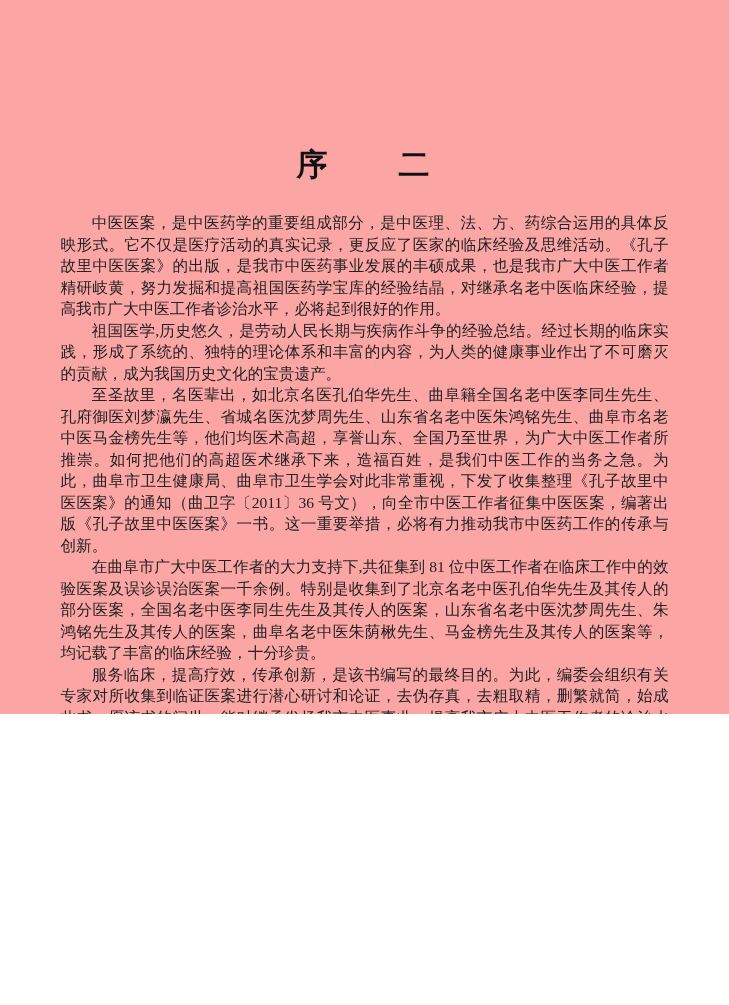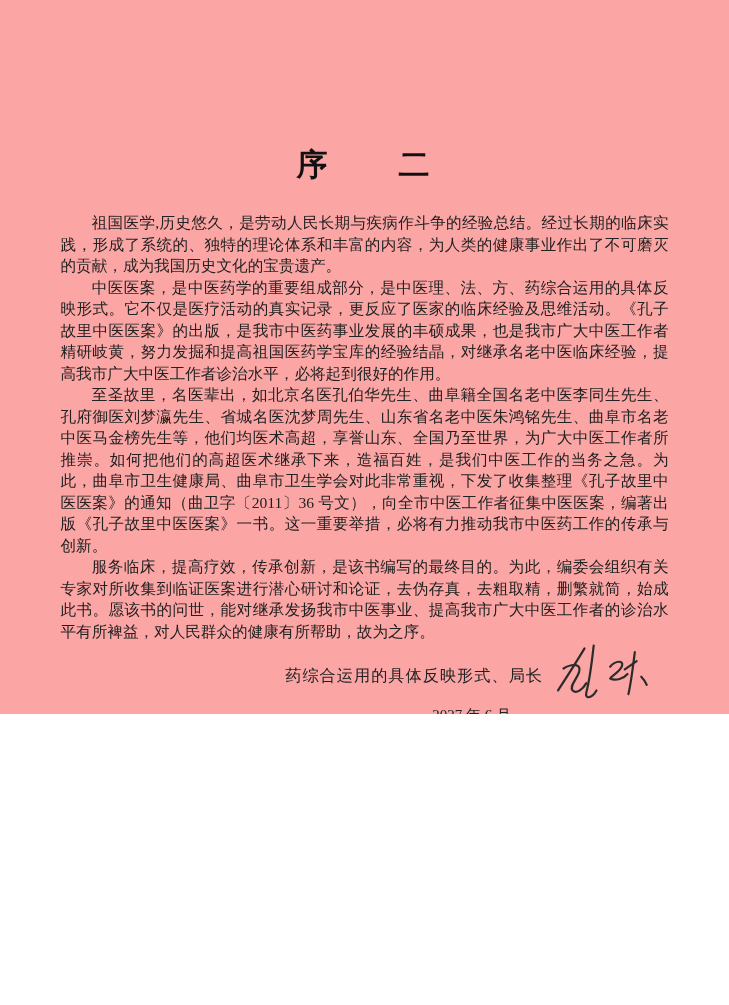--- a/index.html
+++ b/index.html
@@ -75,23 +75,24 @@
   }
 </style>
 </head>
 <body>
 
 <div class="page">
 
   <h1 class="title">序　　二</h1>
 
   <div class="body-text">
+    <p>中医医案，是中医药学的重要组成部分，是中医理、法、方、药综合运用的具体反映形式。它不仅是医疗活动的真实记录，更反应了医家的临床经验及思维活动。《孔子故里中医医案》的出版，是我市中医药事业发展的丰硕成果，也是我市广大中医工作者精研岐黄，努力发掘和提高祖国医药学宝库的经验结晶，对继承名老中医临床经验，提高我市广大中医工作者诊治水平，必将起到很好的作用。</p>
     <p>祖国医学,历史悠久，是劳动人民长期与疾病作斗争的经验总结。经过长期的临床实践，形成了系统的、独特的理论体系和丰富的内容，为人类的健康事业作出了不可磨灭的贡献，成为我国历史文化的宝贵遗产。</p>
-    <p>中医医案，是中医药学的重要组成部分，是中医理、法、方、药综合运用的具体反映形式。它不仅是医疗活动的真实记录，更反应了医家的临床经验及思维活动。《孔子故里中医医案》的出版，是我市中医药事业发展的丰硕成果，也是我市广大中医工作者精研岐黄，努力发掘和提高祖国医药学宝库的经验结晶，对继承名老中医临床经验，提高我市广大中医工作者诊治水平，必将起到很好的作用。</p>
     <p>至圣故里，名医辈出，如北京名医孔伯华先生、曲阜籍全国名老中医李同生先生、孔府御医刘梦瀛先生、省城名医沈梦周先生、山东省名老中医朱鸿铭先生、曲阜市名老中医马金榜先生等，他们均医术高超，享誉山东、全国乃至世界，为广大中医工作者所推崇。如何把他们的高超医术继承下来，造福百姓，是我们中医工作的当务之急。为此，曲阜市卫生健康局、曲阜市卫生学会对此非常重视，下发了收集整理《孔子故里中医医案》的通知（曲卫字〔2011〕36 号文），向全市中医工作者征集中医医案，编著出版《孔子故里中医医案》一书。这一重要举措，必将有力推动我市中医药工作的传承与创新。</p>
+    <p>在曲阜市广大中医工作者的大力支持下,共征集到 81 位中医工作者在临床工作中的效验医案及误诊误治医案一千余例。特别是收集到了北京名老中医孔伯华先生及其传人的部分医案，全国名老中医李同生先生及其传人的医案，山东省名老中医沈梦周先生、朱鸿铭先生及其传人的医案，曲阜名老中医朱荫楸先生、马金榜先生及其传人的医案等，均记载了丰富的临床经验，十分珍贵。</p>
     <p>服务临床，提高疗效，传承创新，是该书编写的最终目的。为此，编委会组织有关专家对所收集到临证医案进行潜心研讨和论证，去伪存真，去粗取精，删繁就简，始成此书。愿该书的问世，能对继承发扬我市中医事业、提高我市广大中医工作者的诊治水平有所裨益，对人民群众的健康有所帮助，故为之序。</p>
   </div>
 
   <div class="signoff-row">
     <span class="signoff-role">药综合运用的具体反映形式、局长</span>
     <svg class="signature-svg" viewBox="0 0 120 70" aria-hidden="true">
 
       <path d="M42,7 C36,17 26,33 13,53"></path>
       <path d="M19,29 C29,23 39,24 36,33 C33,42 25,48 29,53 C33,57 40,52 44,45"></path>
       <path d="M52,4 C50,22 48,40 44,55 C42,63 50,62 55,53"></path>

